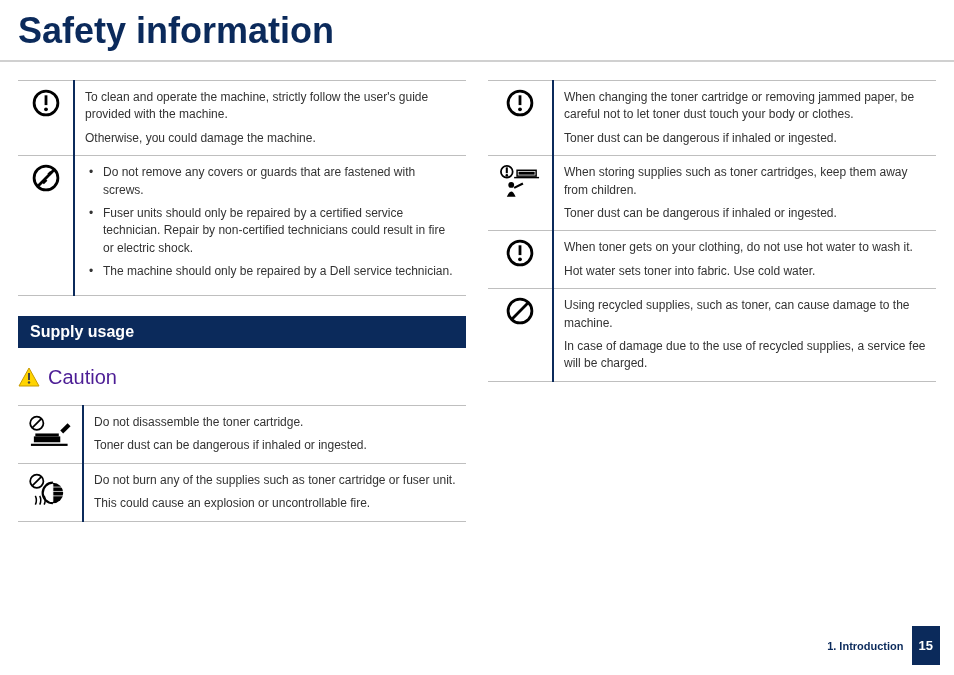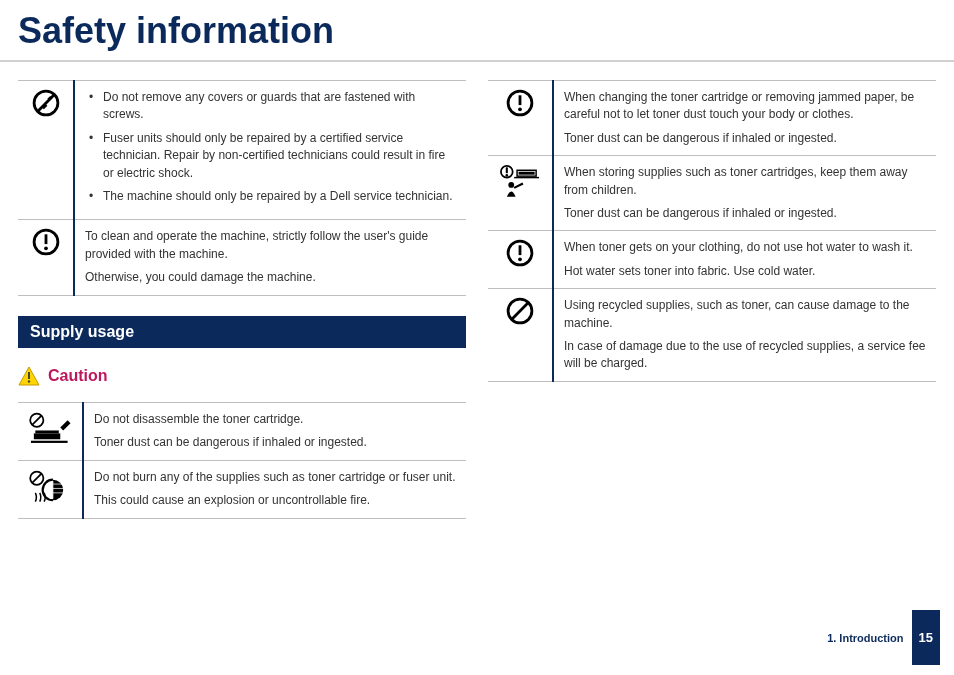--- a/index.html
+++ b/index.html
@@ -54,86 +54,86 @@
     color: #fff;
     font-weight: bold;
     padding: 7px 12px;
     font-size: 16px;
     margin: 20px 0 18px 0;
   }
   .caution-head {
     display:flex;
     align-items:center;
     gap:8px;
-    font-size: 16px;
-    font-weight: bold;
-    color:#be185d;
+    font-size: 20px;
+    font-weight: normal;
+    color:#4c1d95;
     margin-bottom: 16px;
   }
   .spacer-para { margin-top:6px; }
   .footer {
     position:absolute;
     bottom:10px;
     right:14px;
     display:flex;
     align-items:center;
     gap:8px;
     font-size:11px;
     text-align:center;
   }
   .chapter { color:#0b2a5b; font-weight:bold; }
   .pagenum {
     background:#0b2a5b; color:#fff; font-weight:bold;
-    padding:20px 7px; font-size:13px;
+    padding:12px 7px; font-size:13px;
   }
   svg { display:block; }
 </style>
 </head>
 <body>
 
 <h1 class="page-title">Safety information</h1>
 
 <div class="columns">
 
   <div class="col">
 
     <table class="safety">
       <tbody>
           <tr>
+        <td class="icon-cell">
+          <span class="icon-wrap">
+            <svg width="28" height="28" viewBox="0 0 40 40">
+              <circle cx="20" cy="20" r="17" fill="none" stroke="#000" stroke-width="4"></circle>
+              <rect x="18" y="9" width="4" height="14" fill="#000"></rect>
+              <circle cx="20" cy="29" r="2.7" fill="#000"></circle>
+            </svg>
+          </span>
+        </td>
+        <td>
+          <div>To clean and operate the machine, strictly follow the user's guide provided with the machine.</div>
+          <div class="spacer-para">Otherwise, you could damage the machine.</div>
+        </td>
+      </tr>
+      <tr>
         <td class="icon-cell">
           <span class="icon-wrap">
             <svg width="28" height="28" viewBox="0 0 40 40">
               <circle cx="20" cy="20" r="17" fill="none" stroke="#000" stroke-width="4"></circle>
               <line x1="8" y1="32" x2="32" y2="8" stroke="#000" stroke-width="4"></line>
               <path d="M14 26 l5 -5 l3 3 l-5 5 z" fill="#000"></path>
               <path d="M22 14 l4 -4 l3 3 l-4 4 z" fill="#000"></path>
             </svg>
           </span>
         </td>
         <td>
           <ul class="bullets">
             <li>Do not remove any covers or guards that are fastened with screws.</li>
             <li>Fuser units should only be repaired by a certified service technician. Repair by non-certified technicians could result in fire or electric shock.</li>
             <li>The machine should only be repaired by a Dell service technician.</li>
           </ul>
-        </td>
-      </tr>
-      <tr>
-        <td class="icon-cell">
-          <span class="icon-wrap">
-            <svg width="28" height="28" viewBox="0 0 40 40">
-              <circle cx="20" cy="20" r="17" fill="none" stroke="#000" stroke-width="4"></circle>
-              <rect x="18" y="9" width="4" height="14" fill="#000"></rect>
-              <circle cx="20" cy="29" r="2.7" fill="#000"></circle>
-            </svg>
-          </span>
-        </td>
-        <td>
-          <div>To clean and operate the machine, strictly follow the user's guide provided with the machine.</div>
-          <div class="spacer-para">Otherwise, you could damage the machine.</div>
         </td>
       </tr>
     </tbody>
       </table>
 
     <div class="section-bar">Supply usage</div>
 
     <div class="caution-head">
       <span>
         <svg width="22" height="20" viewBox="0 0 44 40">

